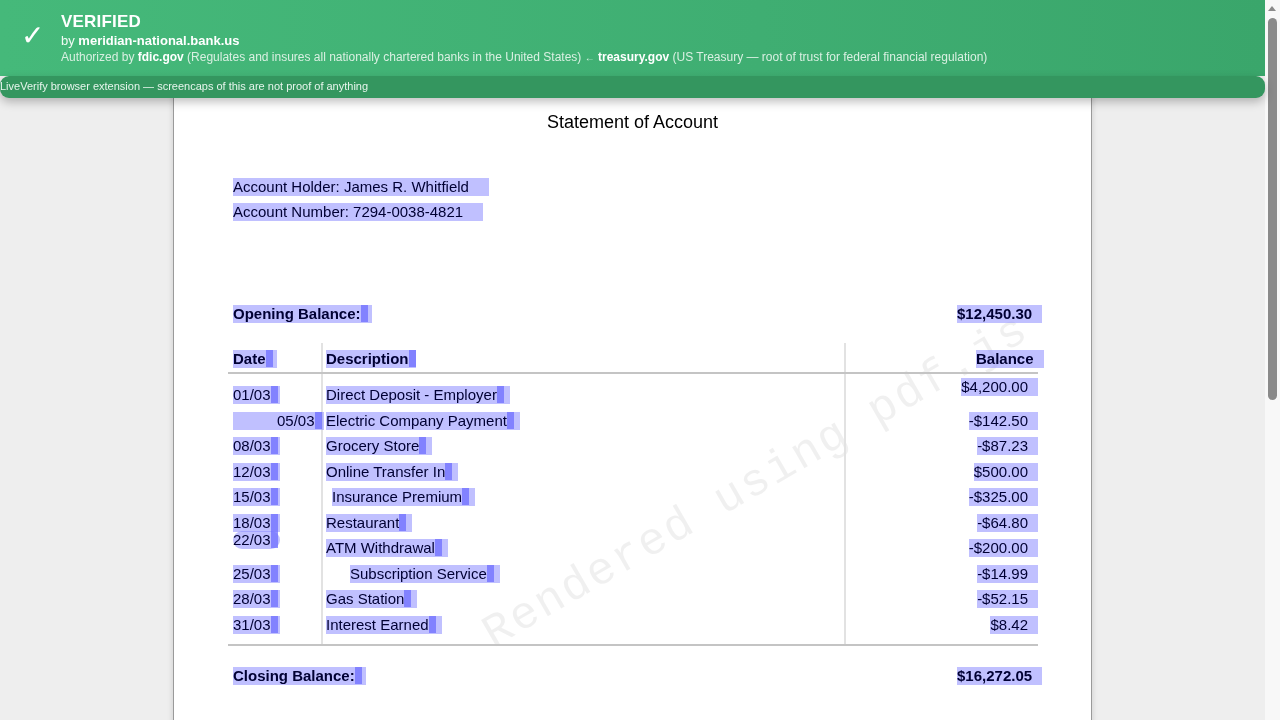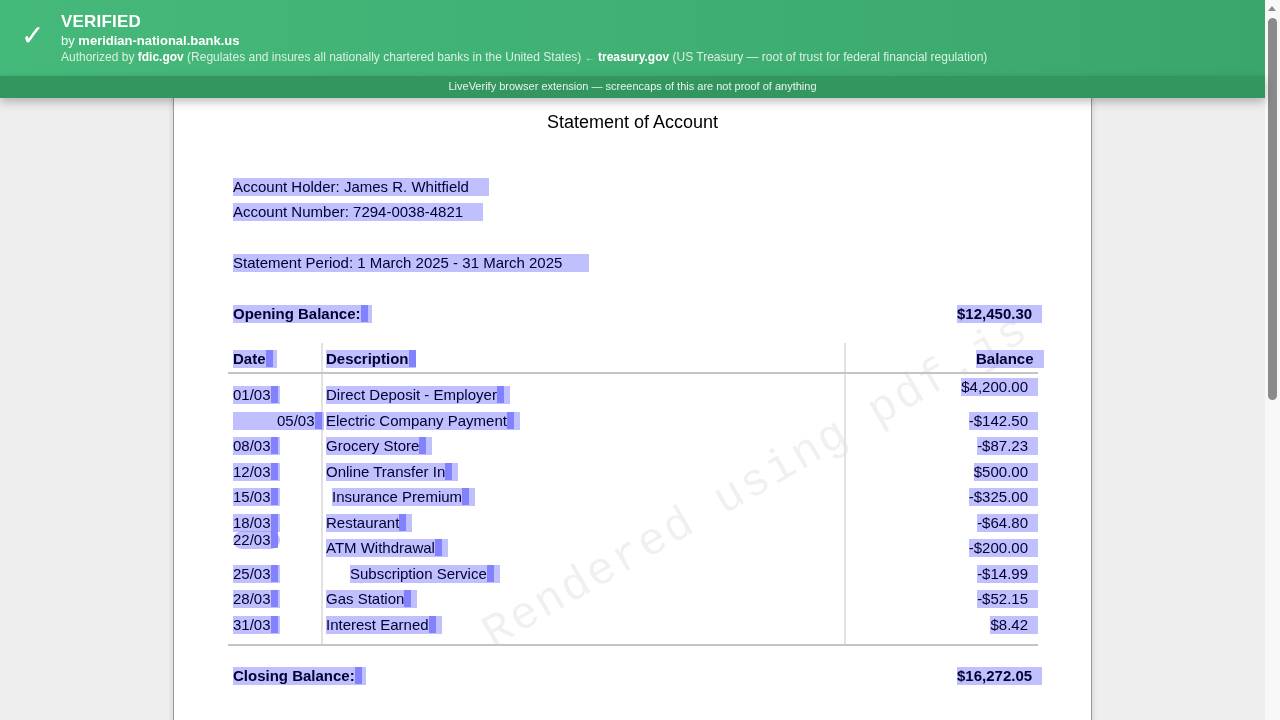--- a/index.html
+++ b/index.html
@@ -112,24 +112,24 @@
     z-index: 10;
   }
   .banner-foot {
     position: absolute;
     left: 0; top: 76px;
     width: 1265px;
     height: 22px;
     background: #34965f;
     color: #e6f5ec;
     font-size: 11px;
-    text-align: center;
     line-height: 21px;
     z-index: 10;
     box-shadow: 0 4px 10px rgba(0,0,0,0.25);
+    border-radius: 9px;
   }
   .check {
     position: absolute;
     left: 21px;
     top: 20px;
     font-size: 28px;
     line-height: 32px;
     color: #ffffff;
   }
   .verified {
@@ -188,21 +188,20 @@
 
 <div class="viewport">
 
   <div class="page">
     <div class="watermark">Rendered using pdf.js</div>
 
     <div class="doc-title">Statement of Account</div>
 
     <div class="info-line sel" style="top:118px; padding-right:20px;"><span>Account Holder: James R. Whitfield</span></div>
     <div class="info-line sel" style="top:143px; padding-right:20px;"><span>Account Number: 7294-0038-4821</span></div>
-    <div class="info-line sel" style="top:194px; padding-right:27px;"><span>Statement Period: 1 March 2025 - 31 March 2025</span></div>
 
     <div class="bold-line sel" style="left:59px; top:245px;"><span>Opening Balance:</span><span class="caret"></span><span style="display:inline-block;width:4px;"></span></div>
     <div class="bold-line sel" style="left:783px; top:245px; padding-right:10px;">$12,450.30</div>
 
     <div class="table-area">
       <div class="vline" style="left:93px; top:0; height:302px;"></div>
       <div class="vline" style="left:616px; top:0; height:302px;"></div>
       <div class="hline" style="left:0; top:29px; width:810px;"></div>
       <div class="hline" style="left:0; top:301px; width:810px;"></div>
 

